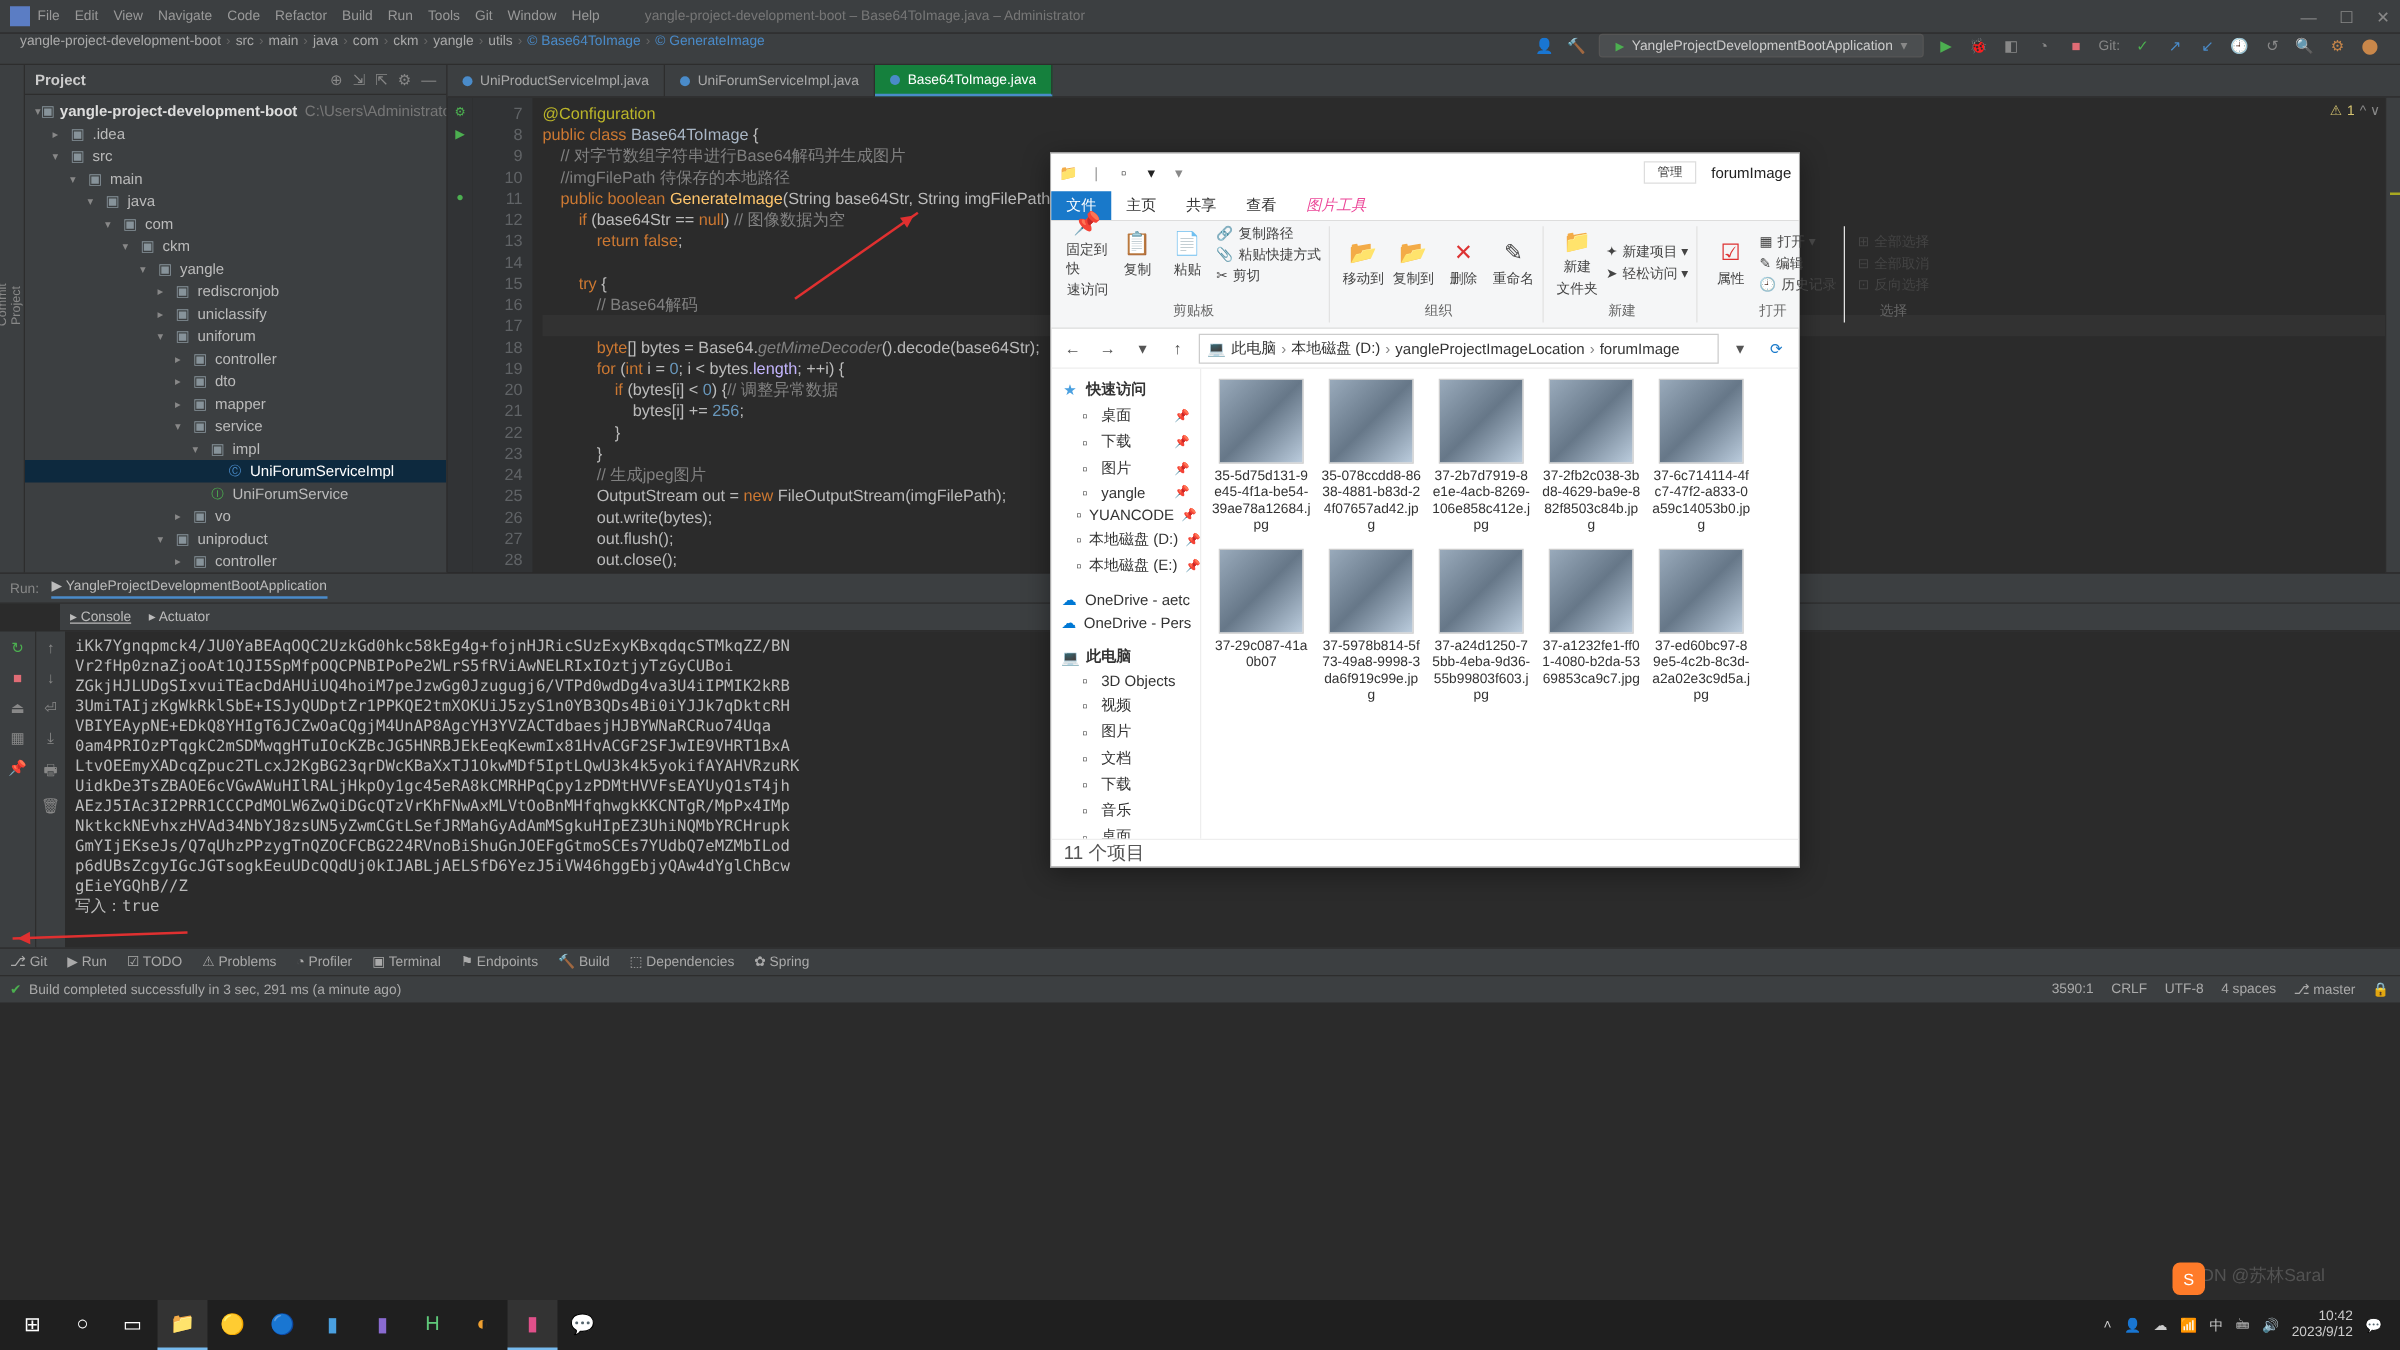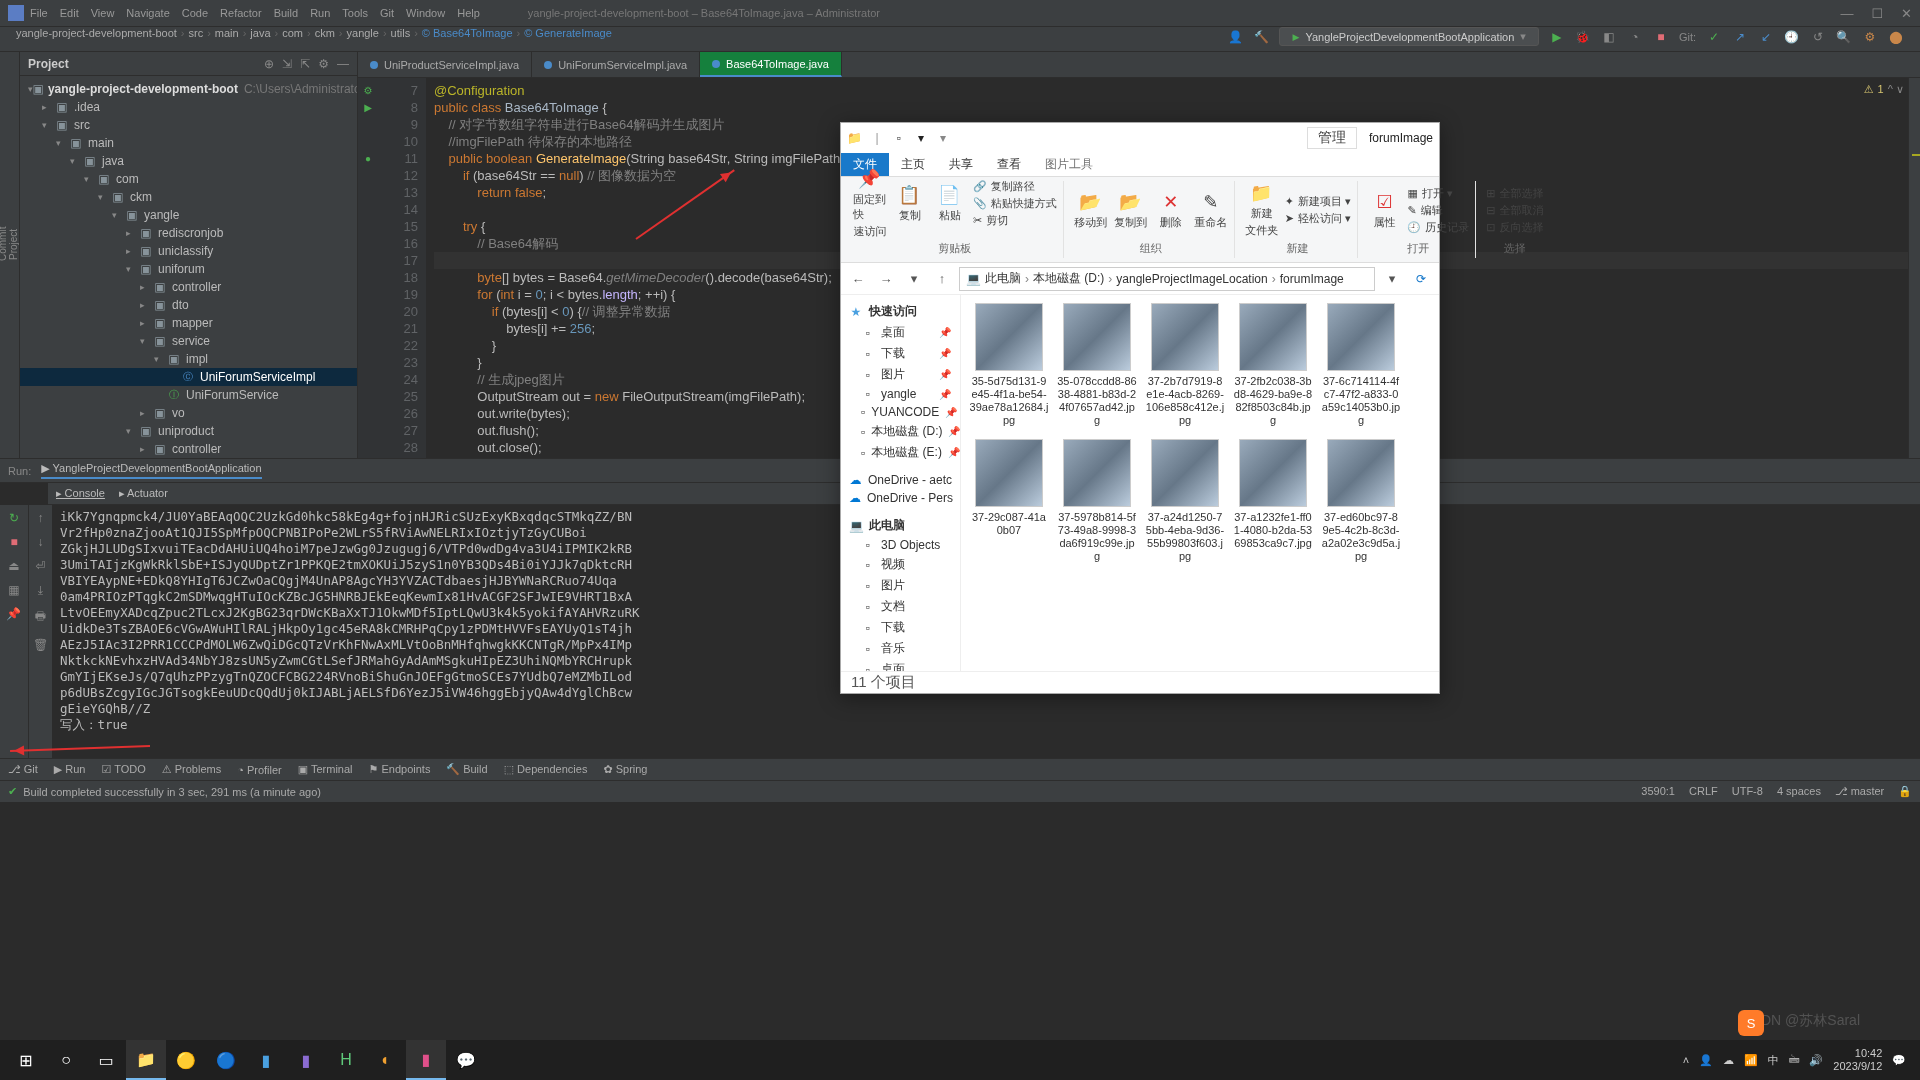--- a/index.html
+++ b/index.html
@@ -2,21 +2,21 @@
 <html><head>
 <meta charset="utf-8">
 <style>
 * { margin:0; padding:0; box-sizing:border-box; font-family:"Segoe UI",Arial,sans-serif; }
 body { background:#2b2b2b; color:#bbb; font-size:12px; overflow:hidden; width:1920px; height:1080px; position:relative; }
 
 
 .ij-titlebar { height:26px; background:#3c3f41; display:flex; align-items:center; padding:0 8px; color:#999; font-size:11px; }
 .ij-titlebar .icon { width:16px; height:16px; background:#5b7dc4; margin-right:6px; }
 .ij-titlebar .menus span { margin-right:12px; cursor:default; }
-.ij-titlebar .title { margin-left:36px; color:#777; }
+.ij-titlebar .title { margin-left:24px; color:#777; }
 .ij-titlebar .winctrl { margin-left:auto; display:flex; gap:18px; color:#888; font-size:13px; }
 
 
 .ij-crumb { height:26px; background:#3c3f41; border-top:1px solid #2d2d2d; border-bottom:1px solid #2d2d2d; display:flex; align-items:flex-start; padding:0 16px; font-size:11px; }
 .ij-crumb .crumb-item { color:#aaa; }
 .ij-crumb .crumb-sep { color:#666; margin:0 4px; }
 .ij-crumb .crumb-link { color:#4a8bc9; }
 .ij-crumb .toolbar-right { margin-left:auto; display:flex; align-items:center; gap:10px; }
 .run-config { background:#4b4e50; border:1px solid #555; padding:2px 12px; border-radius:3px; color:#ccc; display:flex; align-items:center; gap:6px;}
 .run-config::before { content:"▶"; color:#4caf50; font-size:9px;}
@@ -75,26 +75,26 @@
 
 .tool-strip { height:22px; background:#3c3f41; border-top:1px solid #2d2d2d; display:flex; align-items:center; padding:0 8px; gap:16px; font-size:11px; color:#aaa;}
 .status-bar { height:22px; background:#3c3f41; border-top:1px solid #2d2d2d; display:flex; align-items:center; padding:0 8px; font-size:11px; color:#aaa;}
 .status-bar .right { margin-left:auto; display:flex; gap:14px; }
 
 
 .fx { position:absolute; left:840px; top:122px; width:600px; height:572px; background:#fff; border:1px solid #aaa; box-shadow:0 4px 20px rgba(0,0,0,.4); color:#222; font-size:12px; display:flex; flex-direction:column; z-index:10;}
 .fx-title { height:30px; display:flex; align-items:center; padding:0 6px; background:#fff;}
 .fx-title .qat { display:flex; gap:6px; align-items:center;}
 .fx-title .qat span{width:16px;height:16px;display:inline-flex;align-items:center;justify-content:center;}
-.fx-title .mgmt { margin-left:auto; background:#fff; border:1px solid #ddd; padding:1px 10px; font-size:14px; color:#444;}
+.fx-title .mgmt { margin-left:auto; background:#fff; border:1px solid #ddd; padding:1px 10px; font-size:10px; color:#444;}
 .fx-title .name { margin-left:12px; color:#222;}
 .fx-tabs { height:24px; display:flex; align-items:center; background:#fff; border-bottom:1px solid #ddd;}
 .fx-tab { padding:3px 12px; font-size:12px; color:#333; }
 .fx-tab.blue-tab { background:#1979ca; color:#fff;}
-.fx-tab.pink { color:#737373;}
+.fx-tab.pink { color:#ec4899;font-style:italic;}
 .fx-ribbon { height:86px; background:#f5f6f7; border-bottom:1px solid #ddd; display:flex; padding:4px 6px; gap:4px;}
 .rib-group { display:flex; flex-direction:column; align-items:center; justify-content:flex-end; border-right:1px solid #e2e2e2; padding:0 6px 2px;}
 .rib-group:last-child{border-right:none;}
 .rib-btns { display:flex; gap:6px; flex:1; align-items:center;}
 .rib-btn { display:flex; flex-direction:column; align-items:center; font-size:11px; color:#444; gap:2px; min-width:34px;}
 .rib-btn .ic { font-size:18px; }
 .rib-label { font-size:11px; color:#666; margin-top:2px;}
 .rib-small { display:flex; flex-direction:column; gap:2px; font-size:11px; color:#444;}
 .rib-small div{display:flex;align-items:center;gap:4px; white-space:nowrap;}
 .fx-addr { height:32px; display:flex; align-items:center; padding:0 6px; gap:6px; border-bottom:1px solid #eee;}

